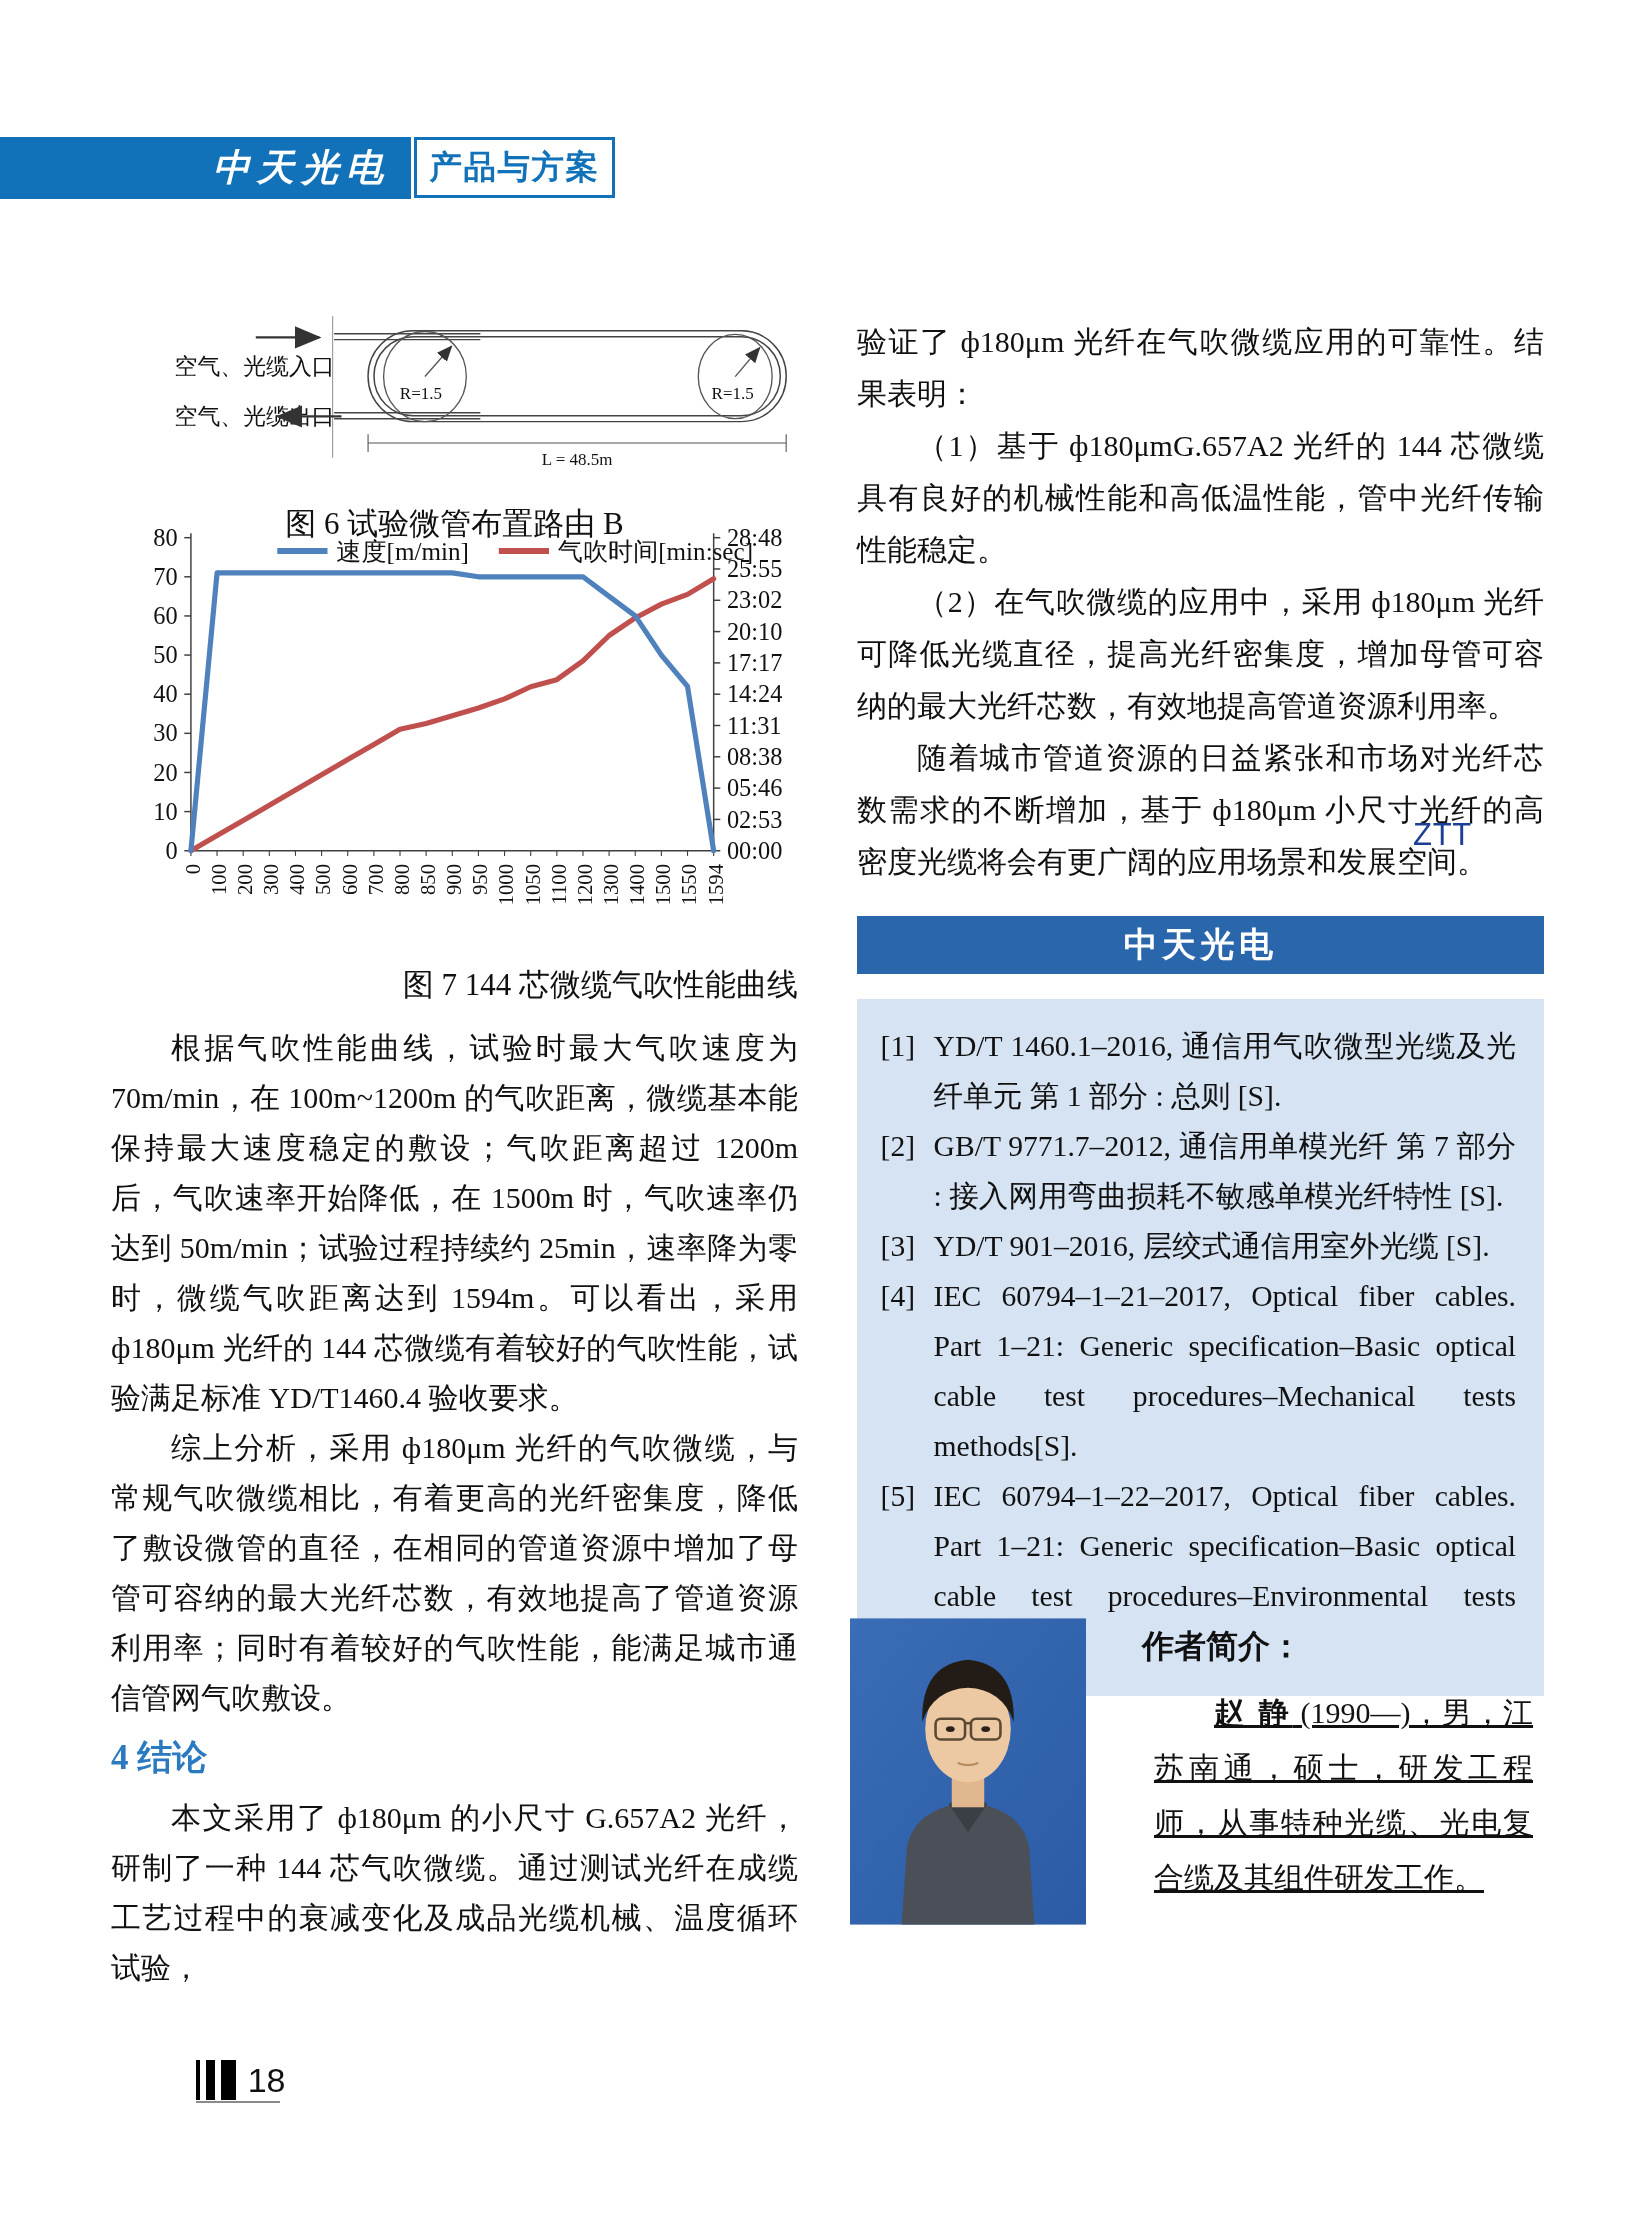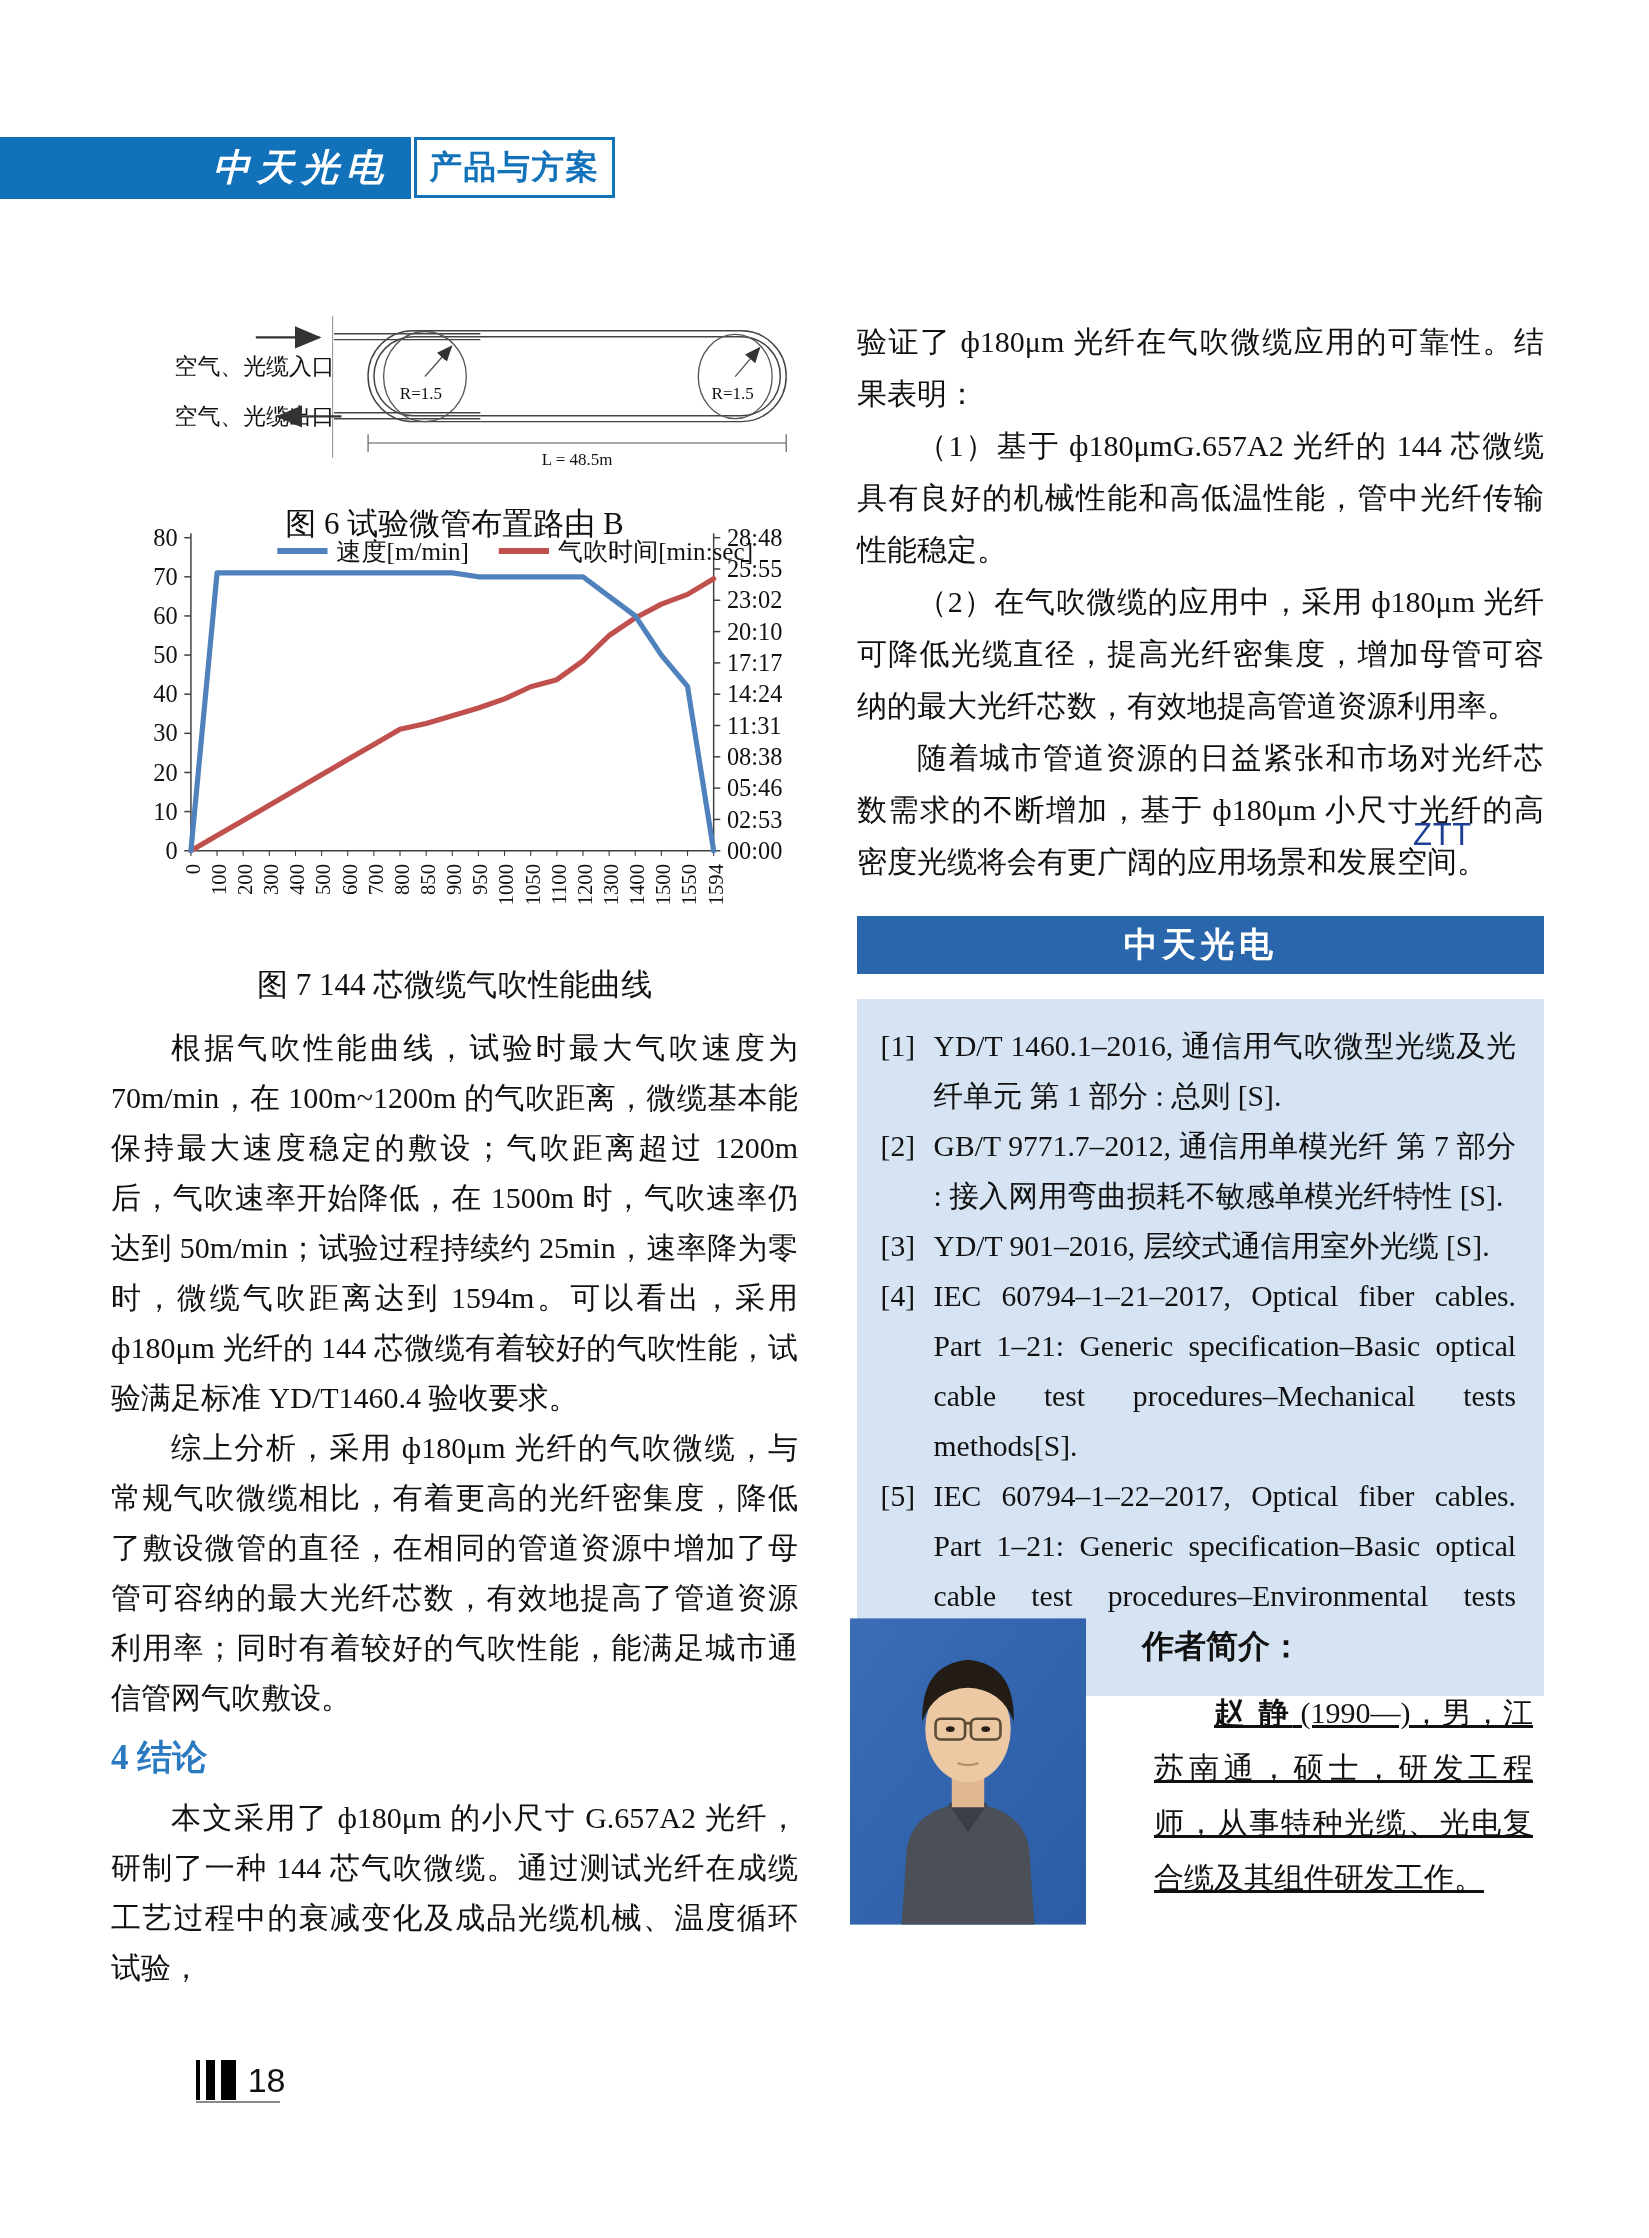--- a/index.html
+++ b/index.html
@@ -17,21 +17,21 @@
   .body-flow{position:absolute;left:111px;top:1023px;width:687px;font-size:30px;line-height:50px;
              text-align:justify;}
   .body-flow p{margin:0;text-indent:2em;}
   .body-flow h2{margin:0;font-size:35px;line-height:70px;color:#2b7ac0;font-weight:bold;}
   .right-flow{position:absolute;left:857px;top:316px;width:687px;font-size:30px;line-height:52px;
               text-align:justify;}
   .right-flow p{margin:0;}
   .right-flow p.ind{text-indent:2em;}
   .fig-caption{position:absolute;left:111px;width:687px;text-align:center;font-size:31px;color:#111;}
   .cap6{top:479px;margin-top:24px;}
-  .cap7{top:964px;}
+  .cap7{top:964px;text-align:right;}
   svg text{font-family:"Liberation Serif","DejaVu Serif",serif;fill:#111;}
   .fig6{position:absolute;left:111px;top:304px;width:687px;height:185px;}
   #perf-chart{position:absolute;left:111px;top:517px;width:687px;height:443px;}
   
   .refs-header{position:absolute;left:857px;top:916px;width:687px;height:58px;background:#2a66ac;
                color:#fff;text-align:center;line-height:58px;font-size:34px;font-weight:bold;letter-spacing:4.4px;}
   .refs-box{position:absolute;left:857px;top:999px;width:687px;box-sizing:border-box;
             background:#d6e3f3;padding:22px 28px 25px 23.6px;font-size:29.6px;line-height:50px;}
   .ref{display:flex;}
   .ref-m{flex:none;width:53px;}

